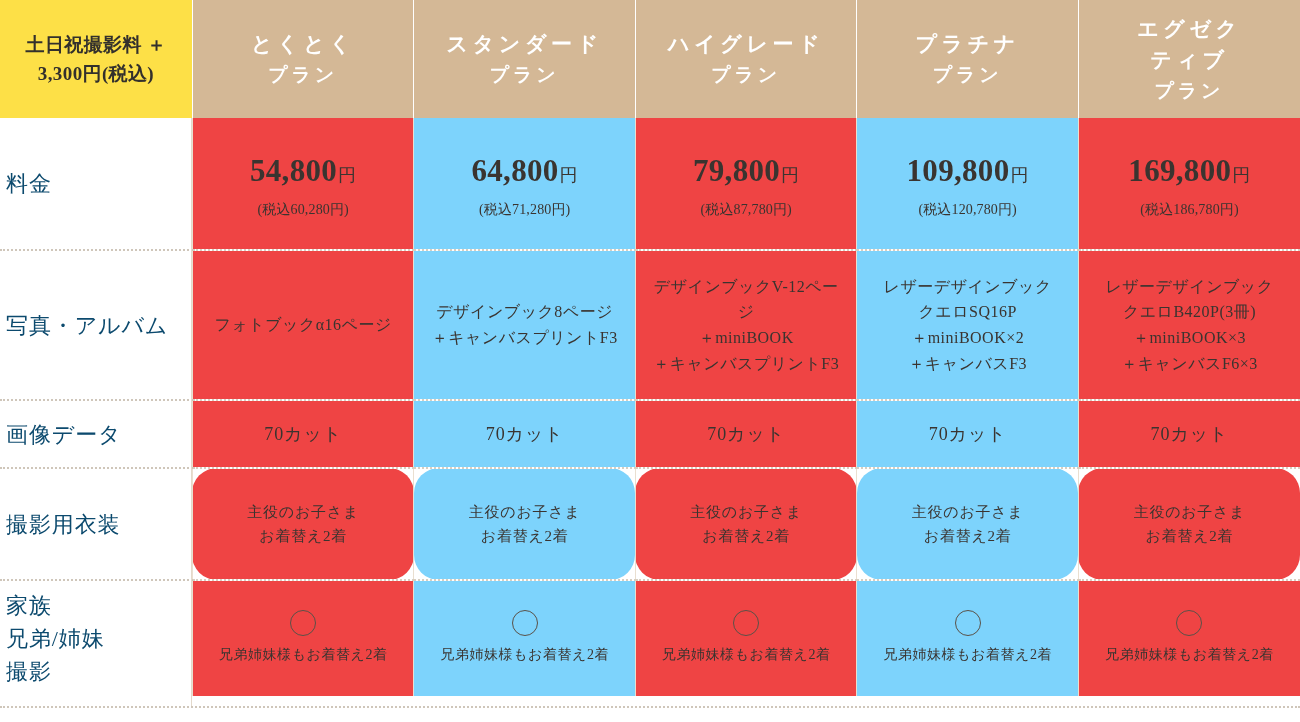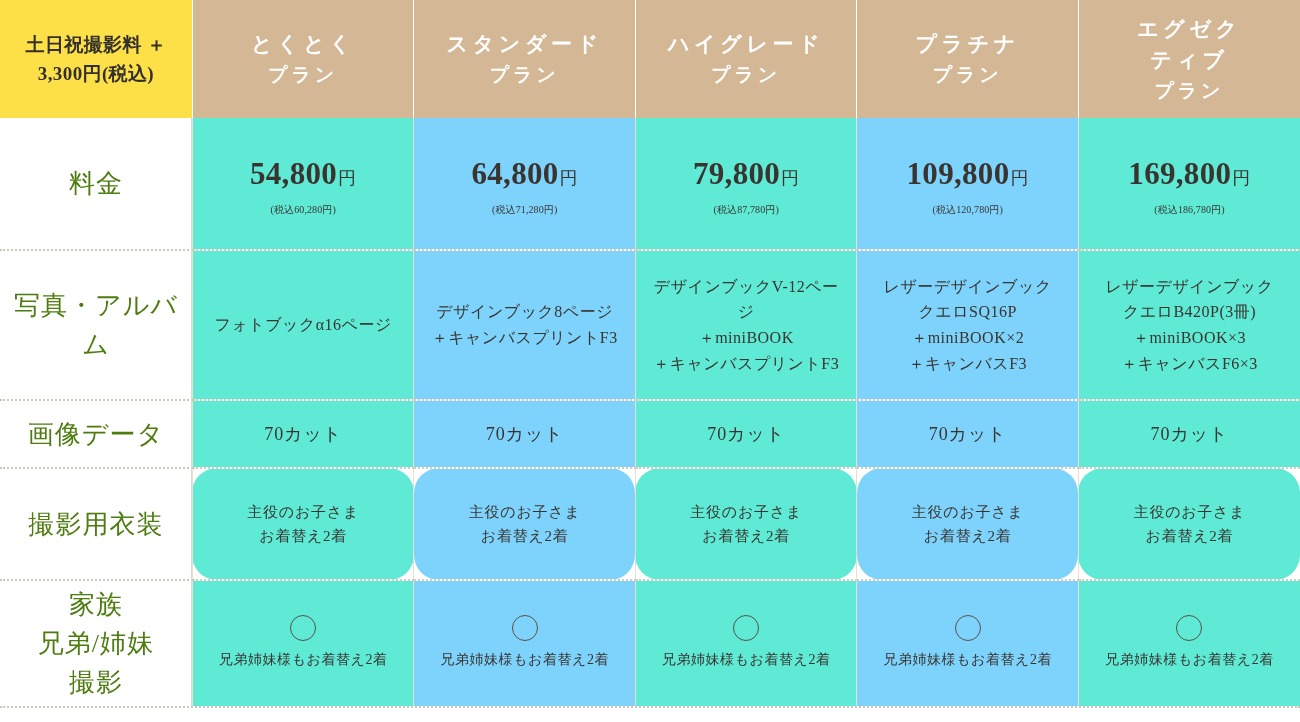--- a/index.html
+++ b/index.html
@@ -62,61 +62,60 @@
   .hdr-plan .psuffix {
     font-size: 19px;
     letter-spacing: 0.2em;
     display: block;
     line-height: 1.45;
   }
 
   
   td.rlabel {
     background: #ffffff;
-    text-align: center;
     vertical-align: middle;
-    font-size: 26px;
+    font-size: 22px;
     letter-spacing: 0.04em;
     line-height: 1.5;
-    color: #4d7c0f;
+    color: #0c4a6e;
     padding: 4px 6px;
     border-bottom: 2px dotted #cfc6ba;
     white-space: pre-line;
   }
 
   td.cell {
     text-align: center;
     vertical-align: middle;
     padding: 8px 10px;
     border-bottom: 2px dotted #d8cec0;
     line-height: 1.6;
     color: #3a3430;
     position: relative;
   }
 
   
-  .tint-a { background: #5eead4; }
+  .tint-a { background: #ef4444; }
   .tint-b { background: #7dd3fc; }
 
   .vdiv { border-left: 1px solid #eadfd0; }
 
   
   .price-main {
     font-size: 31px;
     font-weight: bold;
     letter-spacing: 0.01em;
     white-space: nowrap;
   }
   .price-main .yen {
     font-size: 18px;
     font-weight: normal;
     margin-left: 1px;
   }
   .price-sub {
-    font-size: 10px;
+    font-size: 14px;
     margin-top: 4px;
     letter-spacing: 0.01em;
     white-space: nowrap;
   }
 
   .row-price td.cell { height: 132px; }
   .row-album td.cell { height: 150px; }
   .row-data  td.cell { height: 68px; }
   .row-wear  td.cell { height: 112px; border-radius: 25px; }
   .row-family td.cell { height: 116px; }

